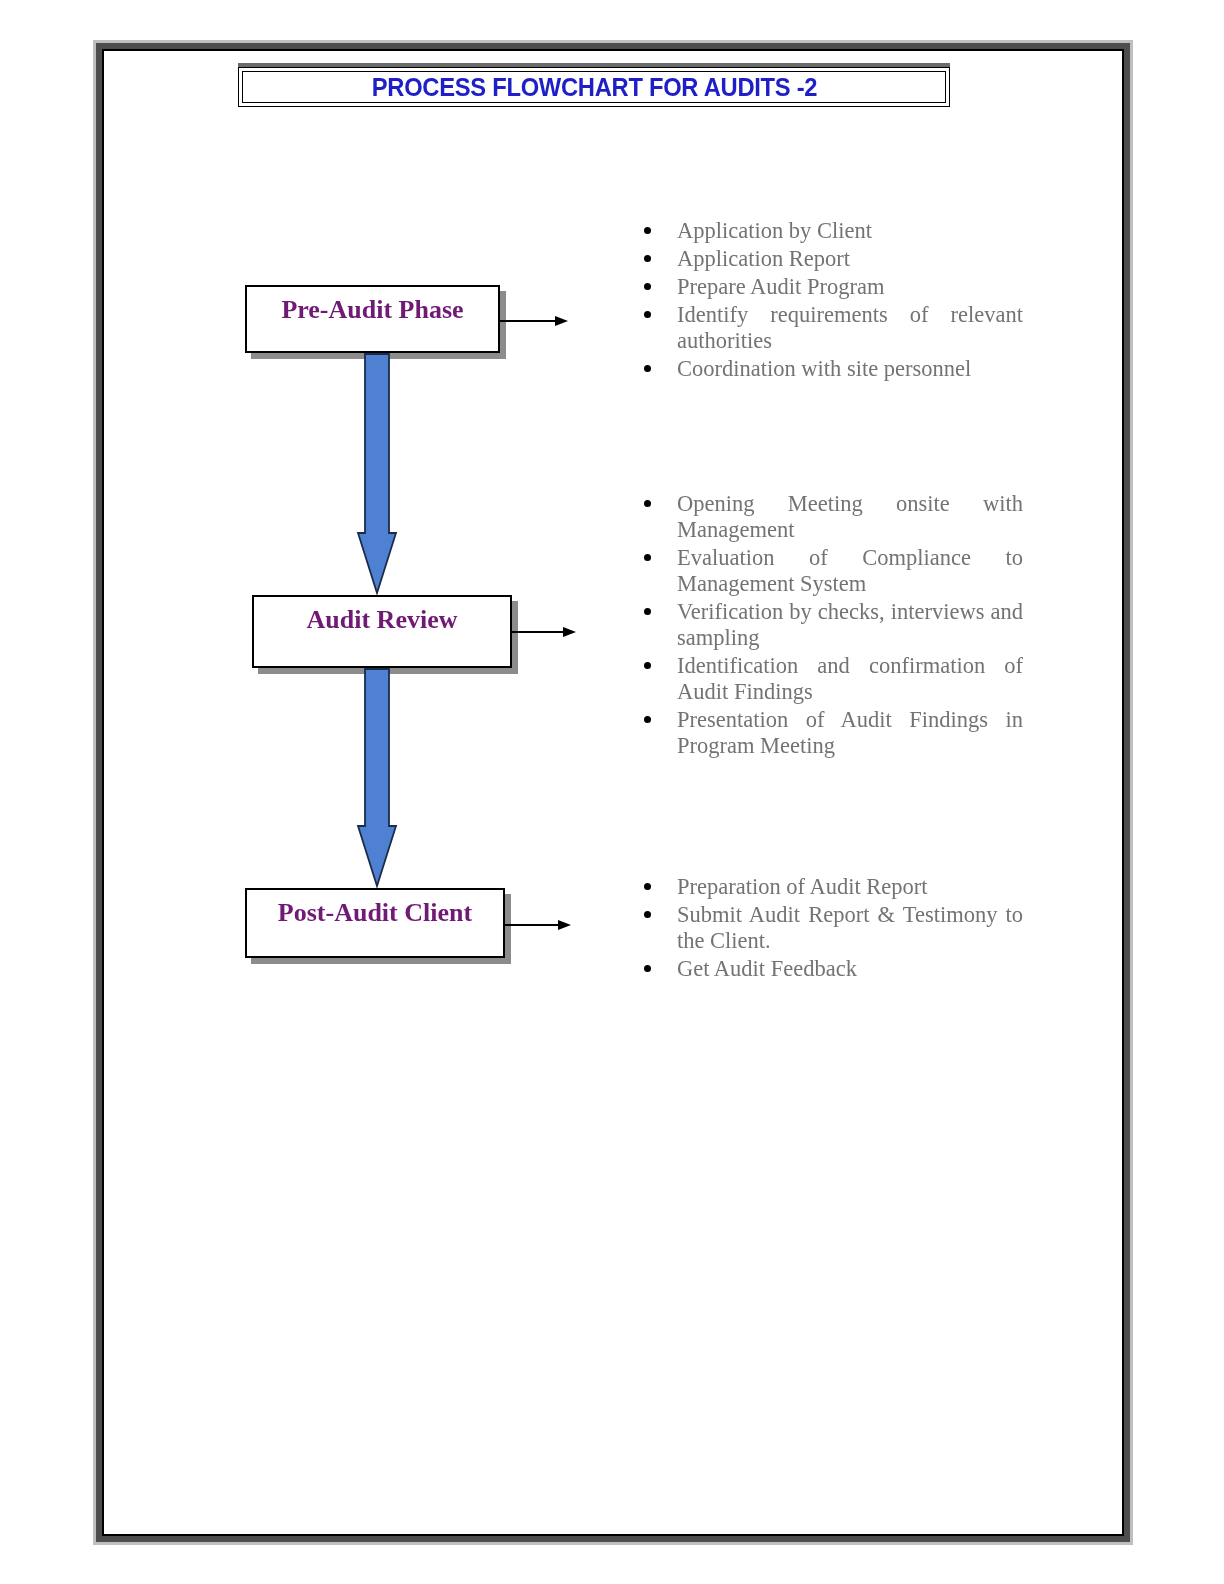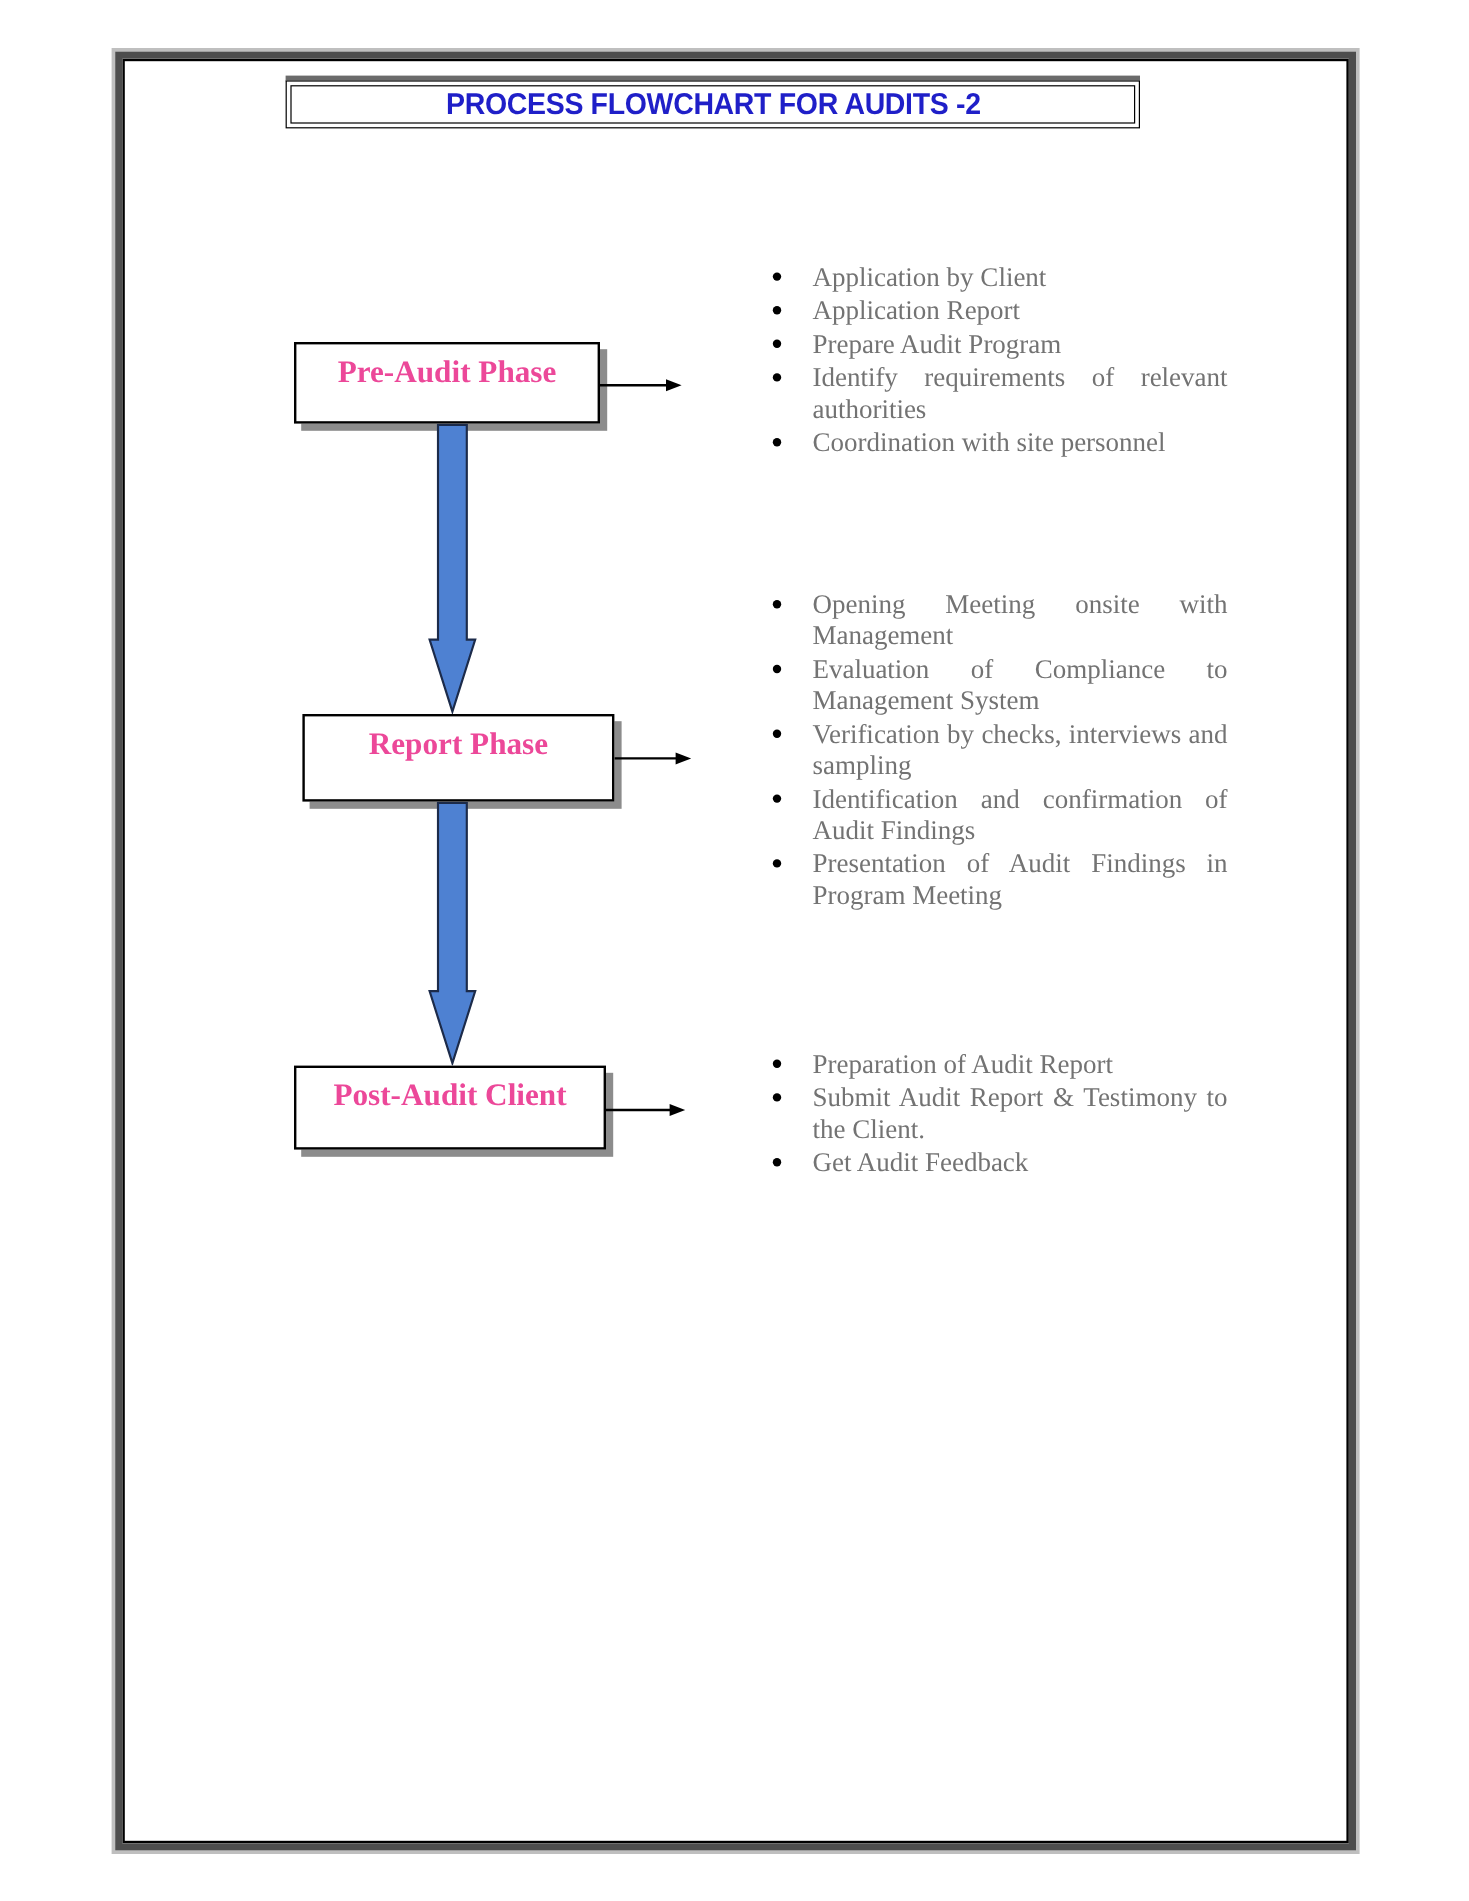--- a/index.html
+++ b/index.html
@@ -68,21 +68,21 @@
   
   .phase-box {
     position: absolute;
     box-sizing: border-box;
     background: #ffffff;
     border: 2px solid #000000;
     box-shadow: 6px 6px 0 0 var(--box-shadow-gray, #8c8c8c);
     text-align: center;
     font-weight: bold;
     font-size: 26px;
-    color: #ec4899;
+    color: #701a75;
     padding-top: 8px;
     font-family: "Liberation Serif", serif;
   }
   .phase-box.p1 { left: 245px; top: 285px; width: 255px; height: 68px; }
   .phase-box.p2 { left: 252px; top: 595px; width: 260px; height: 73px; }
   .phase-box.p3 { left: 245px; top: 888px; width: 260px; height: 70px; }
 
   
   .svg-abs { position: absolute; display: block; }
 
@@ -130,21 +130,21 @@
   <div class="title-box">
     <div class="title-box-inner">
       <span class="title-text">PROCESS FLOWCHART FOR AUDITS -2</span>
     </div>
   </div>
 
   <div class="phase-box p1">
     <span>Pre-Audit Phase</span>
   </div>
   <div class="phase-box p2">
-    <span>Report Phase</span>
+    <span>Audit Review</span>
   </div>
   <div class="phase-box p3">
     <span>Post-Audit Client</span>
   </div>
 
   <svg class="svg-abs" style="left:352px; top:353px;" width="50" height="242" viewBox="0 0 50 242">
     <polygon points="13,1 37,1 37,180 44,180 25,240 6,180 13,180" style="fill:var(--arrow-blue,#4E81D2); stroke:var(--arrow-outline,#1C2B4A); stroke-width:1.8;"></polygon>
   </svg>
   <svg class="svg-abs" style="left:352px; top:668px;" width="50" height="220" viewBox="0 0 50 220">
     <polygon points="13,1 37,1 37,158 44,158 25,218 6,158 13,158" style="fill:var(--arrow-blue,#4E81D2); stroke:var(--arrow-outline,#1C2B4A); stroke-width:1.8;"></polygon>

